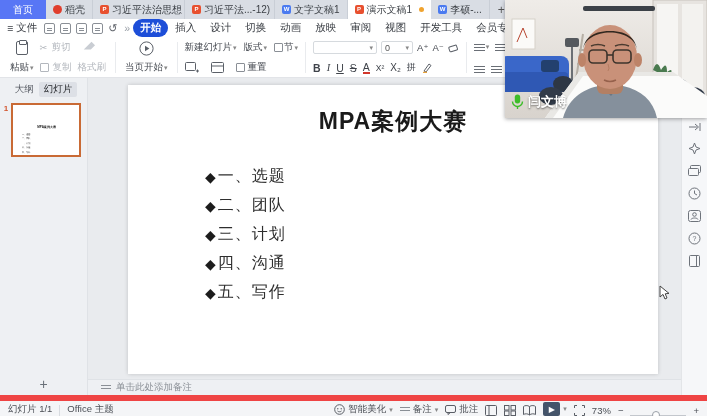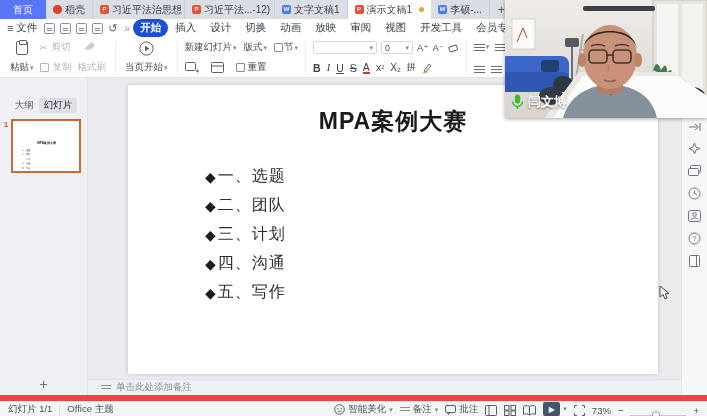--- a/index.html
+++ b/index.html
@@ -48,21 +48,21 @@
   .fc { border-bottom:2px solid #d2372b; line-height:10px; }
   .icon-lines { position:relative; width:11px; height:8px; display:inline-block; }
   .icon-lines::before { content:""; position:absolute; left:0; top:1px; width:11px; height:1px; background:#6a6f76; box-shadow:0 3px 0 #6a6f76, 0 6px 0 #6a6f76; }
   .pbtn { display:inline-flex; align-items:center; gap:1px; }
   .minitxt { font-size:7.5px; color:#55595f; }
   .sq { width:9px; height:9px; border:1px solid #8a8f96; border-radius:1px; }
 
   
   .main { display:flex; height:317px; background:#e9ebee; position:relative; }
   .leftpanel { width:88px; background:#eef0f3; border-right:1px solid #dfe2e6; display:flex; flex-direction:column; }
-  .ltabs { display:flex; justify-content:center; font-size:9.5px; color:#5a5e66; padding:20px 0 3px; }
+  .ltabs { display:flex; justify-content:center; font-size:9.5px; color:#5a5e66; padding:4px 0 3px; }
   .ltab { padding:1px 5px; border-radius:2px; }
   .ltab.active { background:#dde0e6; color:#24262a; }
   .thumbrow { display:flex; padding:3px 2px 0 1px; }
   .thumb-num { width:10px; font-size:8px; color:#d2552e; font-weight:bold; text-align:center; padding-top:1px; }
   .thumb { width:70px; height:54px; background:#fff; border:2px solid #c96a35; overflow:hidden; }
   .thumb-inner { width:530px; height:400px; transform:scale(0.127); transform-origin:0 0; }
   .t-title { text-align:center; margin-top:20px; font-size:24px; font-weight:bold; color:#1a1a1a; }
   .t-bullets { margin-top:26px; margin-left:70px; }
   .t-bullets div { font-size:17px; color:#2f2f2f; margin-bottom:13px; }
   .add-slide { margin-top:auto; text-align:center; color:#697078; font-size:14px; padding:2px 0 3px; }

